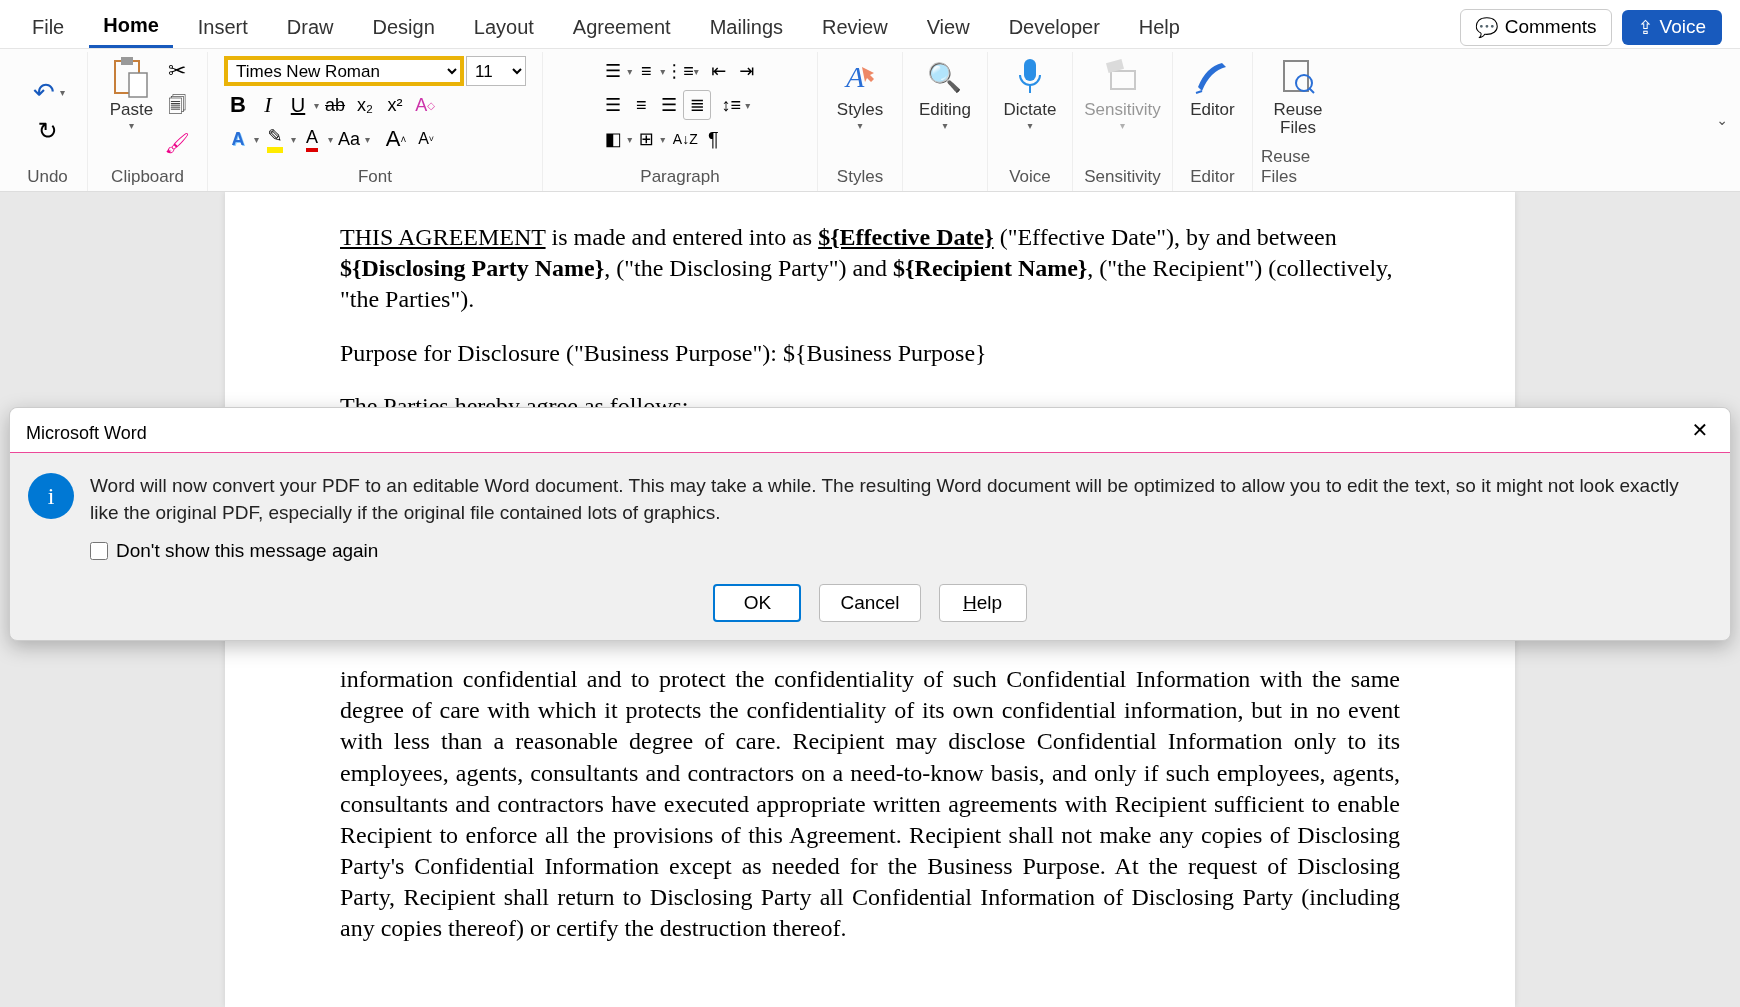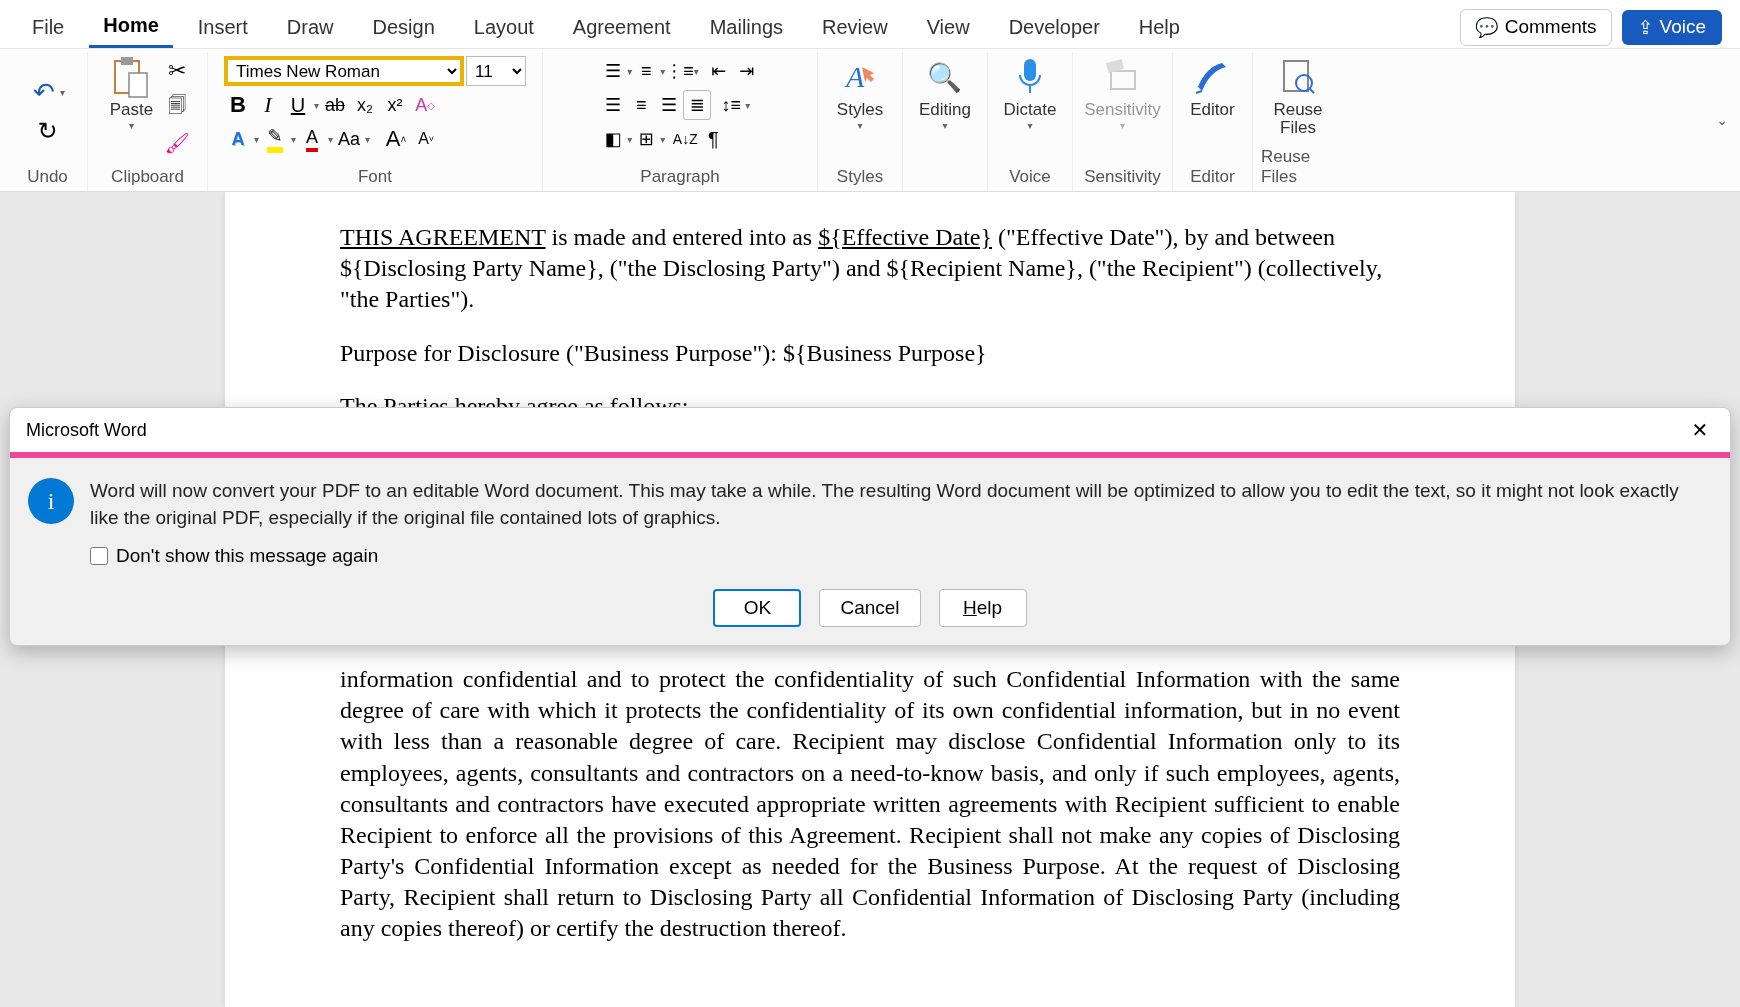--- a/index.html
+++ b/index.html
@@ -27,28 +27,28 @@
 .big-vert .lbl { font-size: 17px; color: #333; margin-top: 2px; }
 .chev { font-size: 10px; color: #666; }
 
 select.font-sel { height: 30px; font-size: 17px; border: 4px solid #eab308; background: #fff; padding: 0 4px; }
 select.size-sel { height: 30px; width: 60px; font-size: 17px; border: 1px solid #bbb; background: #fff; padding: 0 4px; }
 
 
 .doc-bg { background: #e8e8e8; padding: 0; height: calc(100% - 192px); display: flex; justify-content: center; overflow: hidden; }
 .page { background: #fff; width: 1290px; padding: 30px 115px; font-family: "Times New Roman", serif; font-size: 24px; line-height: 1.3; color: #000; box-shadow: 0 0 6px rgba(0,0,0,0.1); }
 .page .underline { text-decoration: underline; }
-.page .bold { font-weight: normal; }
+.page .bold { font-weight: bold; }
 .page p { margin-bottom: 22px; }
 .page .justify { text-align: justify; }
 
 
 .overlay { position: absolute; top: 0; left: 0; right: 0; bottom: 0; pointer-events: none; }
 .dialog { position: absolute; top: 407px; left: 9px; right: 9px; background: #f0f0f0; border: 1px solid #ccc; border-radius: 8px; box-shadow: 0 6px 20px rgba(0,0,0,0.25); pointer-events: auto; }
-.dlg-title { display: flex; justify-content: space-between; align-items: center; padding: 8px 16px; font-size: 18px; background: #fff; border-radius: 8px 8px 0 0; border-bottom: 6px solid #ec4899; }
+.dlg-title { display: flex; justify-content: space-between; align-items: flex-end; padding: 8px 16px; font-size: 18px; background: #fff; border-radius: 8px 8px 0 0; border-bottom: 1px solid #ec4899; }
 .dlg-close { width: 28px; height: 28px; display: flex; align-items: center; justify-content: center; font-size: 20px; cursor: pointer; }
 .dlg-body { padding: 20px 18px 14px 18px; display: flex; gap: 16px; }
 .info-icon { width: 46px; height: 46px; border-radius: 50%; background: #0078d4; color: #fff; display: flex; align-items: center; justify-content: center; font-size: 24px; font-family: Georgia, serif; flex-shrink: 0; }
 .dlg-text { font-size: 19px; color: #222; line-height: 1.4; }
 .dlg-check { padding: 0 18px 14px 80px; display: flex; align-items: center; gap: 8px; font-size: 19px; }
 .dlg-check input { width: 18px; height: 18px; }
 .dlg-buttons { display: flex; justify-content: center; gap: 18px; padding: 8px 0 18px 0; }
 .dlg-btn { min-width: 88px; padding: 6px 20px; font-size: 19px; border: 1px solid #bbb; background: #fff; border-radius: 4px; cursor: pointer; }
 .dlg-btn.primary { border: 2px solid #0078d4; }
 

